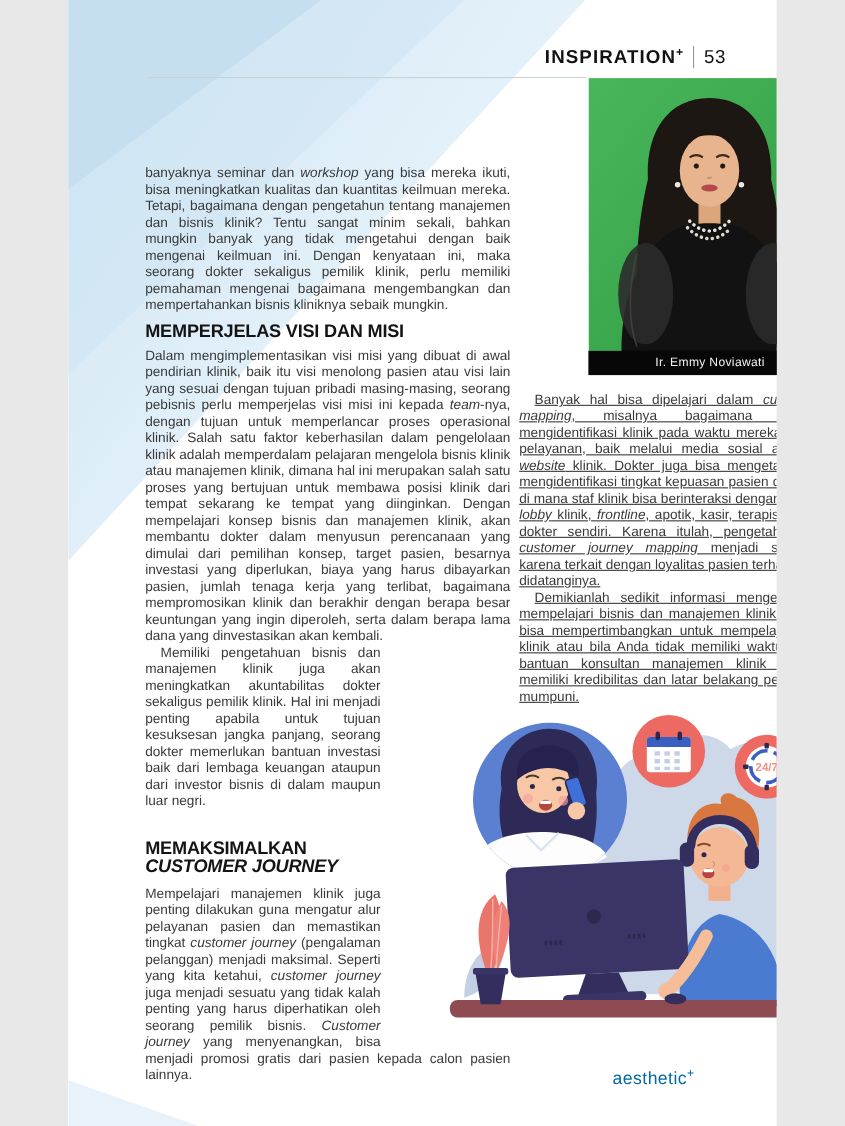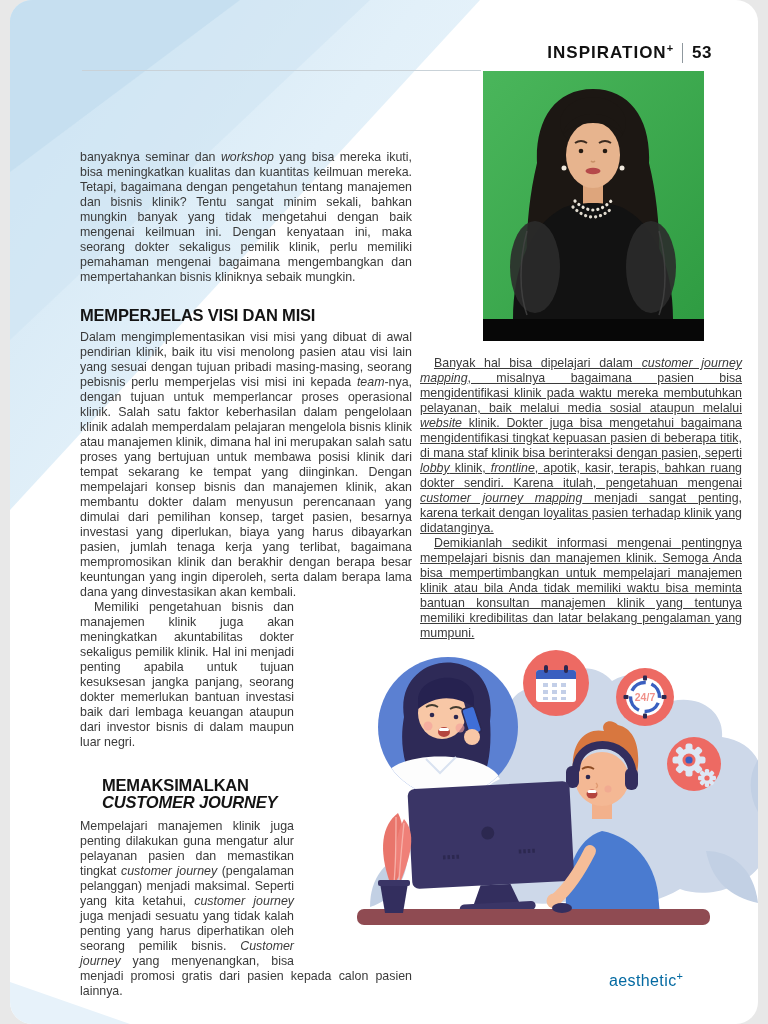--- a/index.html
+++ b/index.html
@@ -1,50 +1,50 @@
 <!DOCTYPE html>
 <html lang="id"><head>
 <meta charset="utf-8">
 <style>
   html,body{margin:0;padding:0;background:#e8e8e8;}
-  .page{position:relative;width:748px;height:1024px;background:#ffffff;overflow:hidden;
-        font-family:"Liberation Sans",sans-serif;margin:0 auto;border-radius:22px;}
+  .page{position:relative;width:644px;height:1024px;background:#ffffff;overflow:hidden;
+        font-family:"Liberation Sans",sans-serif;margin:0 auto;}
   
   .deco{position:absolute;pointer-events:none;}
   .deco-tl-big{left:0;top:0;width:520px;height:560px;
     background:linear-gradient(125deg,#cfe5f3 0%,#e2f0f9 45%,#f0f8fd 100%);
     clip-path:polygon(0 0,470px 0,0 510px);}
   .deco-tl-mid{left:0;top:0;width:400px;height:380px;background:#cde3f2;opacity:.55;
     clip-path:polygon(0 0,360px 0,0 340px);}
   .deco-tl-dark{left:0;top:0;width:260px;height:200px;background:#c3ddef;opacity:.8;
     clip-path:polygon(0 0,230px 0,0 172px);}
   .deco-bl{left:0;bottom:0;width:120px;height:60px;background:#e7f2fa;
     clip-path:polygon(0 100%,0 30%,100% 100%);}
   
   .header{position:absolute;top:42px;right:46px;display:flex;align-items:center;gap:9px;}
   .mag-title{font-size:17px;font-weight:bold;color:#111;letter-spacing:1px;}
   .mag-title sup,.footer sup{font-size:11px;vertical-align:6px;letter-spacing:0;}
   .header-divider{width:1px;height:20px;background:#8f989e;}
-  .page-number{font-size:17px;font-weight:bold;color:#111;letter-spacing:.5px;}
+  .page-number{font-size:17px;font-weight:normal;color:#111;letter-spacing:.5px;}
   .header-rule{position:absolute;top:70px;left:72px;width:399px;height:1px;background:#c9d2d8;}
   
   .photo{position:absolute;left:473px;top:71px;width:221px;height:270px;}
   .photo svg{display:block;}
   .photo-caption{position:absolute;left:0;right:0;bottom:0;height:22px;background:#070707;
     color:#f2f2f2;font-size:11px;line-height:22px;text-align:center;letter-spacing:.3px;}
   
   .col{position:absolute;font-size:12.4px;line-height:15px;text-align:justify;color:#3a3a3a;}
   .col-left{left:70px;top:150px;width:332px;}
   .col-right{left:410px;top:356px;width:322px;text-decoration:underline;}
   .col p{margin:0;}
   .indent{text-indent:14px;}
   h2{margin:0;font-size:16.5px;line-height:17.5px;font-weight:bold;color:#141414;
      letter-spacing:-0.2px;text-align:left;}
-  .h-sec1{margin-top:22px;margin-bottom:5px;}
-  .h-sec2{margin-top:27px;margin-bottom:7px;margin-left:22px;}
+  .h-sec1{margin-top:8px;margin-bottom:5px;}
+  .h-sec2{margin-top:27px;margin-bottom:7px;}
   .h-italic{font-style:italic;}
   .illus-push{float:right;width:118px;height:300px;margin-top:60px;}
   
   .illustration{position:absolute;left:340px;top:637px;width:428px;height:330px;}
   
   .footer{position:absolute;right:75px;bottom:34px;font-size:16px;color:#0369a1;letter-spacing:.4px;}
 </style>
 </head>
 <body>
 
@@ -88,20 +88,21 @@
         <path d="M30 248 C30 190 52 152 78 138 C90 130 130 130 142 138 C168 152 190 190 190 248 Z" fill="#121212"></path>
         <ellipse cx="52" cy="196" rx="25" ry="46" fill="#2b2b2b" opacity="0.9"></ellipse>
         <ellipse cx="168" cy="196" rx="25" ry="46" fill="#2b2b2b" opacity="0.9"></ellipse>
         <path d="M44 160 C36 190 36 222 44 244" stroke="#454545" stroke-width="1.5" fill="none" opacity="0.8"></path>
         <path d="M176 160 C184 190 184 222 176 244" stroke="#454545" stroke-width="1.5" fill="none" opacity="0.8"></path>
         <path d="M92 130 Q110 148 128 130" stroke="#e9e4d9" stroke-width="3.2" fill="none" stroke-linecap="round" stroke-dasharray="0.1 5"></path>
         <path d="M90 136 Q110 156 130 136" stroke="#ded8cc" stroke-width="3.2" fill="none" stroke-linecap="round" stroke-dasharray="0.1 5"></path>
       </g>
       <rect x="0" y="248" width="221" height="22" fill="#070707"></rect>
     </svg>
+    <div class="photo-caption">Ir. Emmy Noviawati</div>
   </div>
 
   <div class="col col-left">
     <p>banyaknya seminar dan <i>workshop</i> yang bisa mereka ikuti, bisa meningkatkan kualitas dan kuantitas keilmuan mereka. Tetapi, bagaimana dengan pengetahun tentang manajemen dan bisnis klinik? Tentu sangat minim sekali, bahkan mungkin banyak yang tidak mengetahui dengan baik mengenai keilmuan ini. Dengan kenyataan ini, maka seorang dokter sekaligus pemilik klinik, perlu memiliki pemahaman mengenai bagaimana mengembangkan dan mempertahankan bisnis kliniknya sebaik mungkin.</p>
     <h2 class="h-sec1">MEMPERJELAS VISI DAN MISI</h2>
     <p>Dalam mengimplementasikan visi misi yang dibuat di awal pendirian klinik, baik itu visi menolong pasien atau visi lain yang sesuai dengan tujuan pribadi masing-masing, seorang pebisnis perlu memperjelas visi misi ini kepada <i>team</i>-nya, dengan tujuan untuk memperlancar proses operasional klinik. Salah satu faktor keberhasilan dalam pengelolaan klinik adalah memperdalam pelajaran mengelola bisnis klinik atau manajemen klinik, dimana hal ini merupakan salah satu proses yang bertujuan untuk membawa posisi klinik dari tempat sekarang ke tempat yang diinginkan. Dengan mempelajari konsep bisnis dan manajemen klinik, akan membantu dokter dalam menyusun perencanaan yang dimulai dari pemilihan konsep, target pasien, besarnya investasi yang diperlukan, biaya yang harus dibayarkan pasien, jumlah tenaga kerja yang terlibat, bagaimana mempromosikan klinik dan berakhir dengan berapa besar keuntungan yang ingin diperoleh, serta dalam berapa lama dana yang dinvestasikan akan kembali.</p>
     <div class="illus-push"></div>
     <p class="indent">Memiliki pengetahuan bisnis dan manajemen klinik juga akan meningkatkan akuntabilitas dokter sekaligus pemilik klinik. Hal ini menjadi penting apabila untuk tujuan kesuksesan jangka panjang, seorang dokter memerlukan bantuan investasi baik dari lembaga keuangan ataupun dari investor bisnis di dalam maupun luar negri.</p>
     <h2 class="h-sec2"><span>MEMAKSIMALKAN</span><br><span class="h-italic">CUSTOMER JOURNEY</span></h2>
     <p>Mempelajari manajemen klinik juga penting dilakukan guna mengatur alur pelayanan pasien dan memastikan tingkat <i>customer journey</i> (pengalaman pelanggan) menjadi maksimal. Seperti yang kita ketahui, <i>customer journey</i> juga menjadi sesuatu yang tidak kalah penting yang harus diperhatikan oleh seorang pemilik bisnis. <i>Customer journey</i> yang menyenangkan, bisa menjadi promosi gratis dari pasien kepada calon pasien lainnya.</p>

